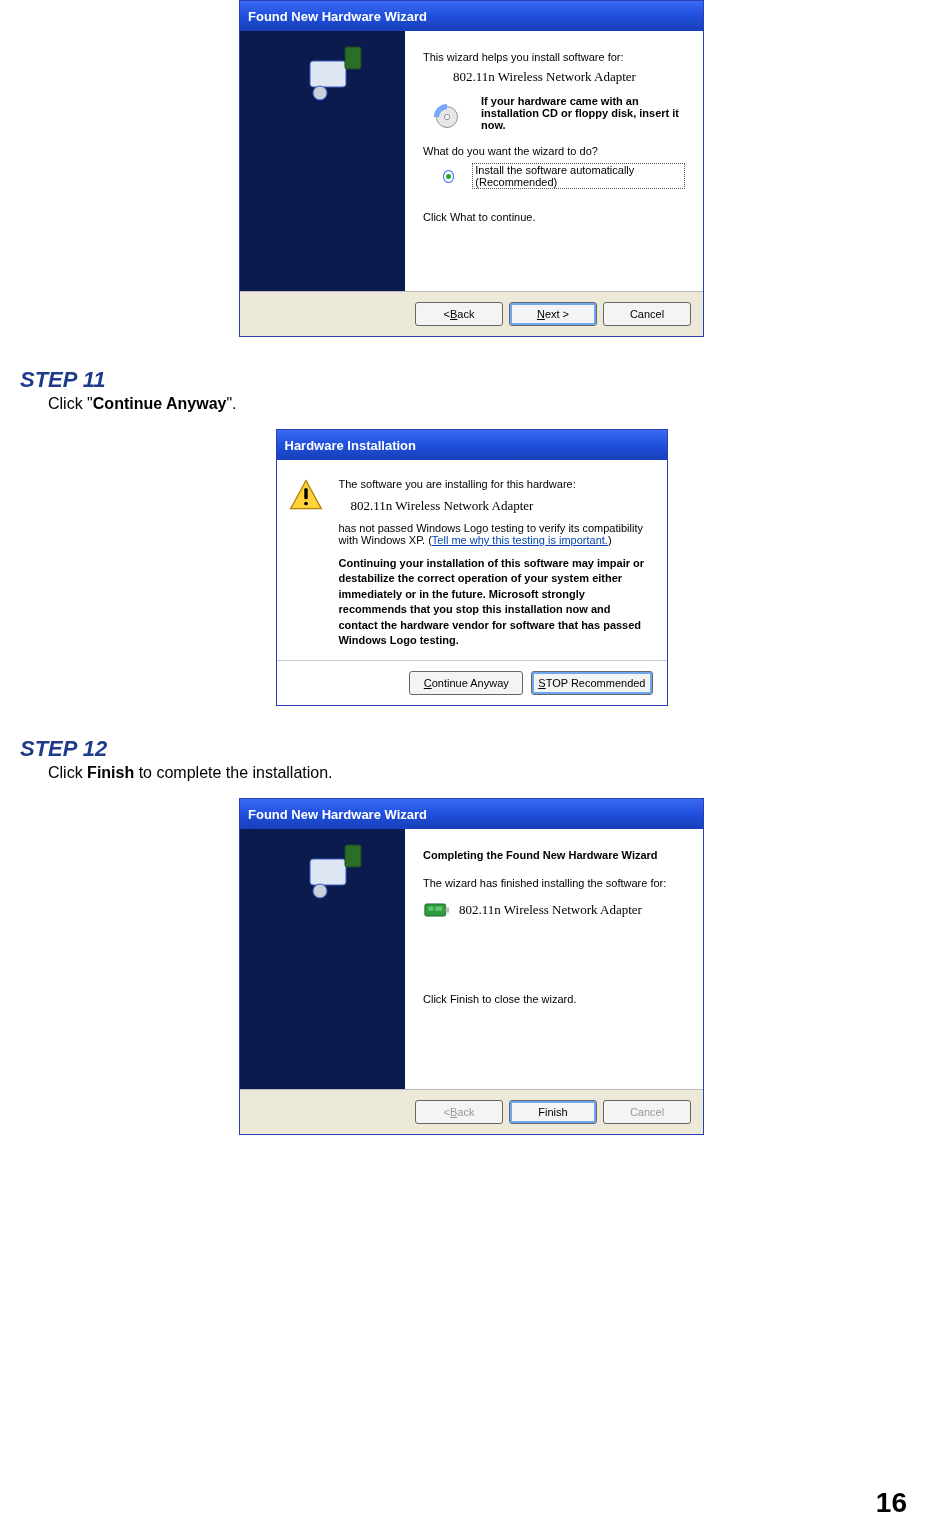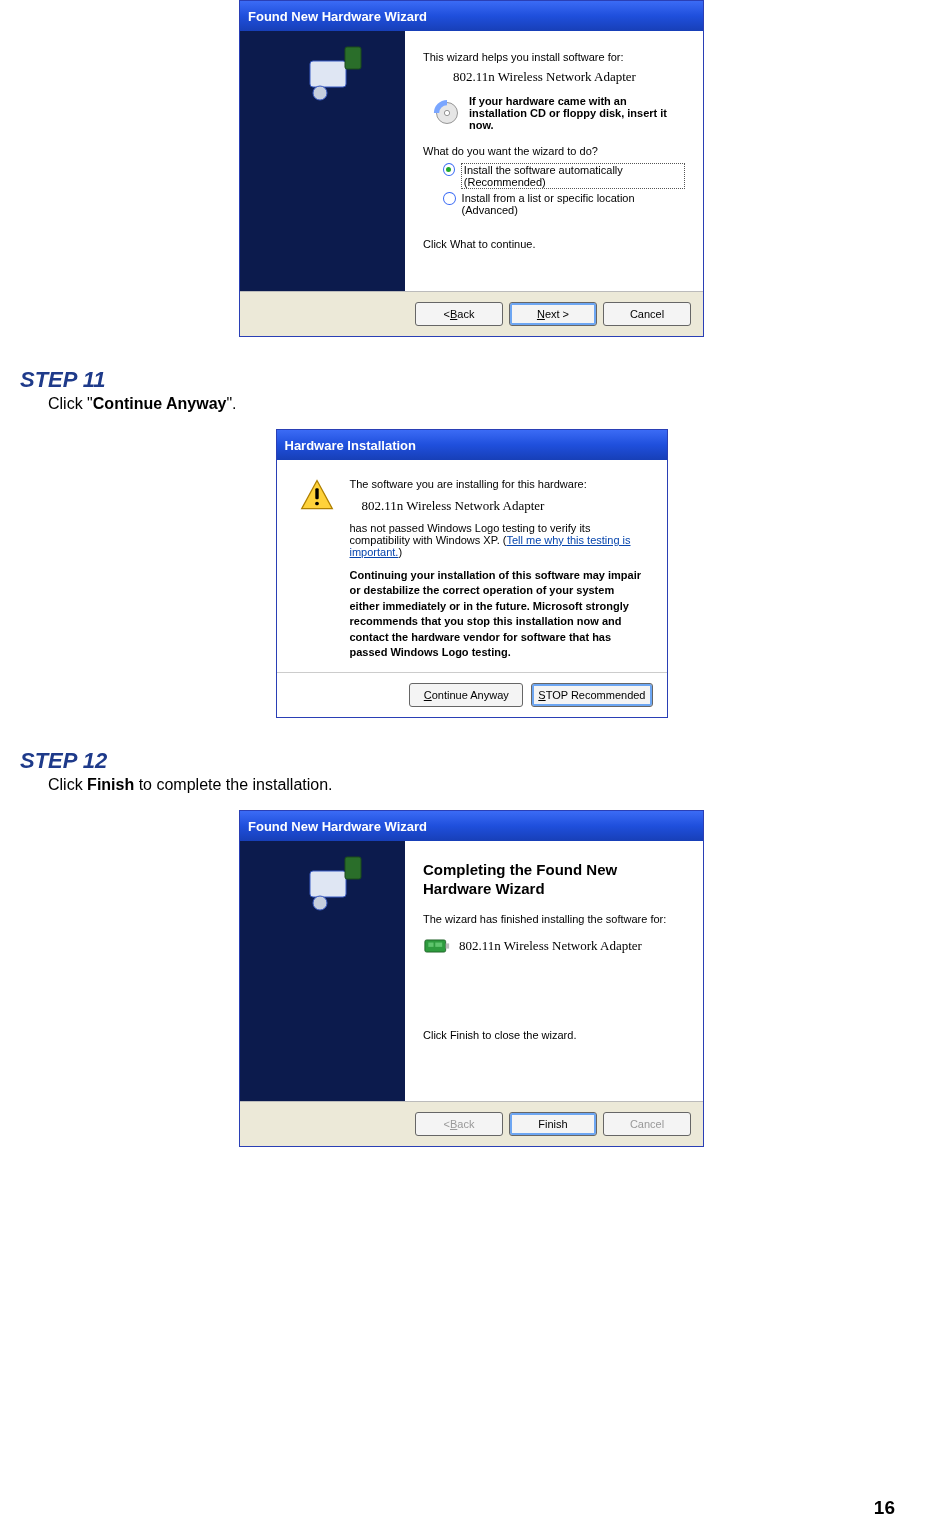--- a/index.html
+++ b/index.html
@@ -70,31 +70,31 @@
     color:#000;
   }
   .content .line { margin-bottom: 6px; }
   .content .device {
     font-family: "Times New Roman", serif;
     margin: 6px 0 10px 30px;
     font-size:13px;
   }
   .cd-row {
     display:flex;
-    gap:8px;
+    gap:20px;
     margin: 8px 0 14px 10px;
-    align-items:center;
+    align-items:flex-end;
   }
   .cd-icon {
     width:28px; height:28px;
     flex-shrink:0;
   }
   .cd-text { font-weight:bold; font-size:11px; }
   .radio-row {
-    display:flex; align-items:flex-start; gap:6px;
+    display:flex; align-items:center; gap:18px;
     margin: 3px 0 3px 20px;
     font-size:11px;
   }
   .radio {
     width:11px; height:11px; border:1px solid #3b6bf5;
     border-radius:50%; display:inline-flex;
     align-items:center; justify-content:center;
     background:#fff;
   }
   .radio.sel::after{
@@ -129,21 +129,21 @@
   }
   .xp-btn.default {
     box-shadow: 0 0 0 2px #6da6f2 inset;
   }
   .xp-btn.disabled { color:#999; }
   .underline-letter { text-decoration: underline; }
   .link-text { color:#0645ad; text-decoration:underline; }
   
   .warn-body {
     background:#fff;
-    padding: 18px 20px 12px 23px;
+    padding: 18px 20px 12px 12px;
     font-family: Tahoma, Arial, sans-serif;
     font-size:11px;
     display:flex;
     gap:16px;
   }
   .warn-icon { width:34px; height:34px; flex-shrink:0; }
   .warn-text .device2 {
     font-family:"Times New Roman", serif;
     margin:8px 0 8px 12px;
     font-size:13px;
@@ -151,34 +151,34 @@
   .warn-bold { font-weight:bold; margin-top:10px; line-height:1.4;}
   .warn-foot {
     background:#fff;
     border-top:1px solid #ccc;
     padding:10px 14px;
     display:flex; justify-content:flex-end; gap:8px;
   }
   
   .heading-complete {
     font-family: Tahoma, Arial, sans-serif;
-    font-size:15px; font-weight:bold;
+    font-size:11px; font-weight:bold;
     margin-bottom:14px;
     line-height:1.25;
   }
   .dev-row {
     display:flex; align-items:center; gap:8px;
     margin:8px 0 70px 0;
   }
   .dev-icon { width:28px; height:26px; flex-shrink:0;}
   .page-num {
     position:absolute;
-    bottom:12px; right:48px;
+    bottom:12px; right:36px;
     font-weight:bold;
-    font-size:19px;
+    font-size:28px;
   }
 </style>
 </head>
 <body>
 
 <div class="page">
 
   <div class="win" style="width:463px;">
     <div class="titlebar">
       <span>Found New Hardware Wizard</span>
@@ -200,24 +200,20 @@
             <circle cx="16" cy="16" r="3" fill="#fff" stroke="#888"></circle>
             <path d="M4 16 A12 12 0 0 1 16 4" fill="none" stroke="#7aa6ff" stroke-width="6"></path>
           </svg>
           <div class="cd-text">If your hardware came with an installation CD or floppy disk, insert it now.</div>
         </div>
         <div class="line" style="margin-top:4px;">What do you want the wizard to do?</div>
         <div class="radio-row">
           <span class="radio sel"></span>
           <span class="dotted-box">Install the software automatically (Recommended)</span>
         </div>
-        <div class="radio-row">
-          <span class="radio"></span>
-          <span>Install from a list or specific location (Advanced)</span>
-        </div>
         <div class="line" style="margin-top:22px;">Click What to continue.</div>
       </div>
     </div>
     <div class="win-footer">
       <div class="xp-btn">
         <span>&lt; </span>
           <span class="underline-letter">B</span>
           <span>ack</span>
       </div>
       <div class="xp-btn default">

